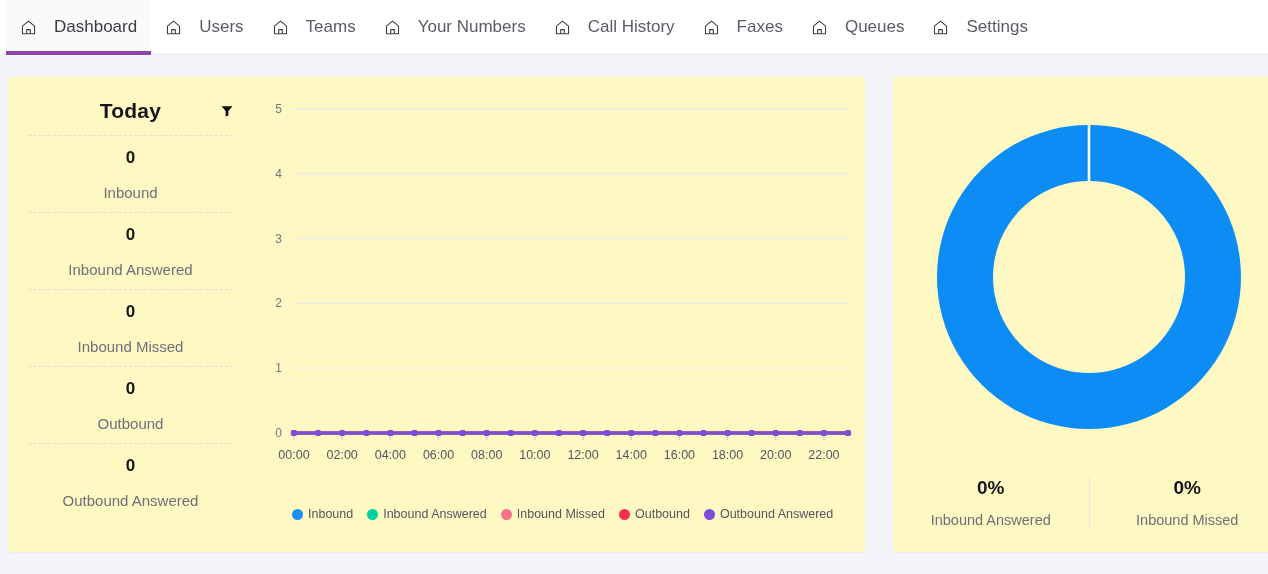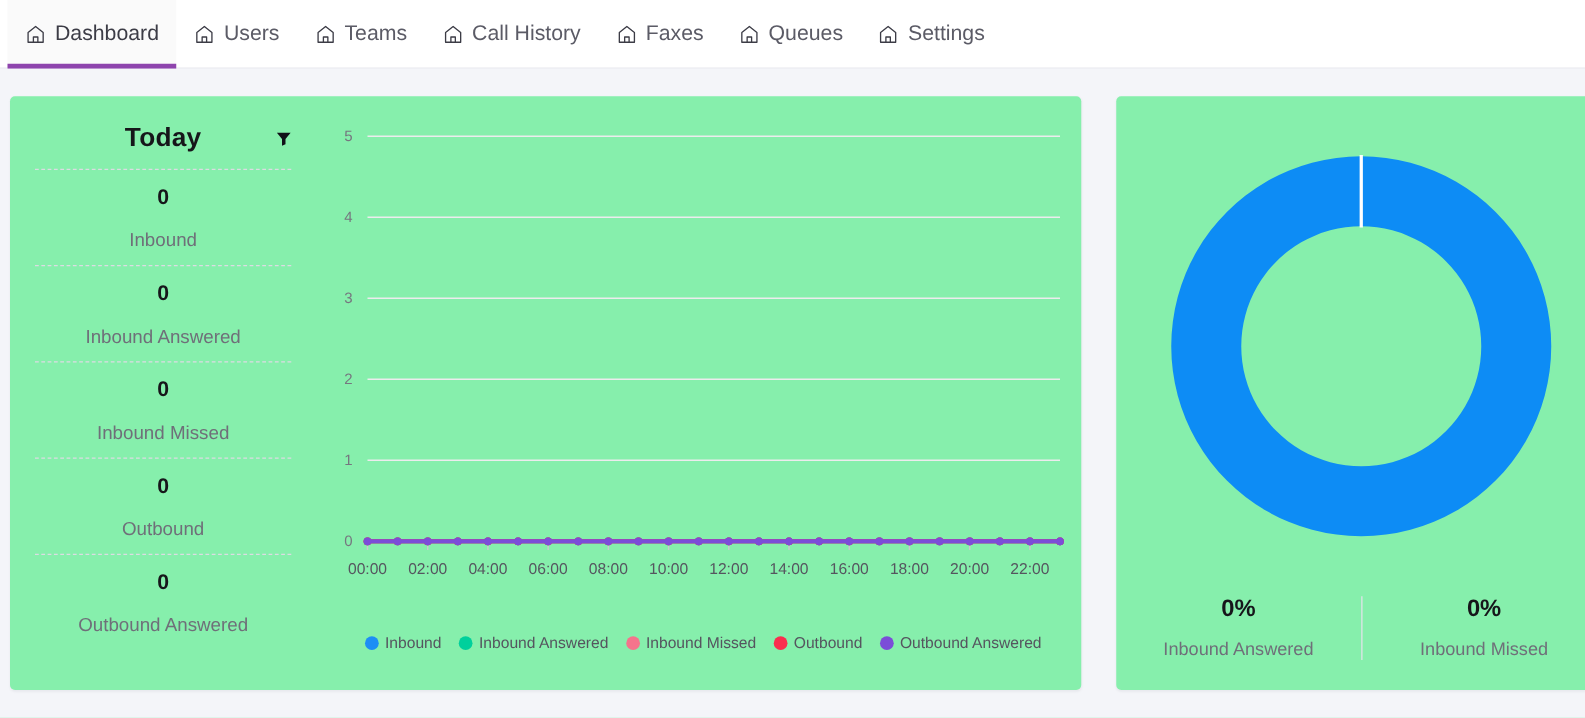--- a/index.html
+++ b/index.html
@@ -19,21 +19,21 @@
     background: #ffffff;
     display: flex;
     align-items: center;
     padding-left: 6px;
     border-bottom: 1px solid #e8e8ee;
   }
   .nav-item {
     position: relative;
     display: flex;
     align-items: center;
-    gap: 7px;
+    gap: 17px;
     height: 55px;
     padding: 0 14px;
     font-size: 17px;
     color: #5b5b66;
     white-space: nowrap;
     cursor: pointer;
   }
   .nav-item.active {
     color: #3c3c46;
     background: #fafafa;
@@ -49,21 +49,21 @@
 
   
   .page {
     position: relative;
     height: 519px;
     background: #f4f5f9;
     padding: 22px 0 0 0;
   }
   .card {
     position: absolute;
-    background: #86efac;
+    background: #fef9c3;
     border-radius: 4px;
     box-shadow: 0 1px 2px rgba(16,24,40,.05);
   }
   #left-card  { left: 8px;  top: 22px; width: 857px; height: 475px; }
   #right-card { left: 893px; top: 22px; width: 392px; height: 475px; }
 
   
   .stats {
     position: absolute;
     left: 20px; top: 10px;
@@ -196,20 +196,29 @@
       <span>Users</span>
     </div>
     <div class="nav-item">
       <span>
         <svg class="home-icon" width="17" height="17" viewBox="0 0 20 20">
           <path d="M10 2.6 2.9 8.3v9.1h14.2V8.3z" fill="none" stroke="#3c3c46" stroke-width="1.25" stroke-linejoin="round"></path>
           <path d="M7.9 17.4v-4.9h4.2v4.9" fill="none" stroke="#3c3c46" stroke-width="1.25" stroke-linejoin="round"></path>
         </svg>
       </span>
       <span>Teams</span>
+    </div>
+    <div class="nav-item">
+      <span>
+        <svg class="home-icon" width="17" height="17" viewBox="0 0 20 20">
+          <path d="M10 2.6 2.9 8.3v9.1h14.2V8.3z" fill="none" stroke="#3c3c46" stroke-width="1.25" stroke-linejoin="round"></path>
+          <path d="M7.9 17.4v-4.9h4.2v4.9" fill="none" stroke="#3c3c46" stroke-width="1.25" stroke-linejoin="round"></path>
+        </svg>
+      </span>
+      <span>Your Numbers</span>
     </div>
     <div class="nav-item">
       <span>
         <svg class="home-icon" width="17" height="17" viewBox="0 0 20 20">
           <path d="M10 2.6 2.9 8.3v9.1h14.2V8.3z" fill="none" stroke="#3c3c46" stroke-width="1.25" stroke-linejoin="round"></path>
           <path d="M7.9 17.4v-4.9h4.2v4.9" fill="none" stroke="#3c3c46" stroke-width="1.25" stroke-linejoin="round"></path>
         </svg>
       </span>
       <span>Call History</span>
     </div>

